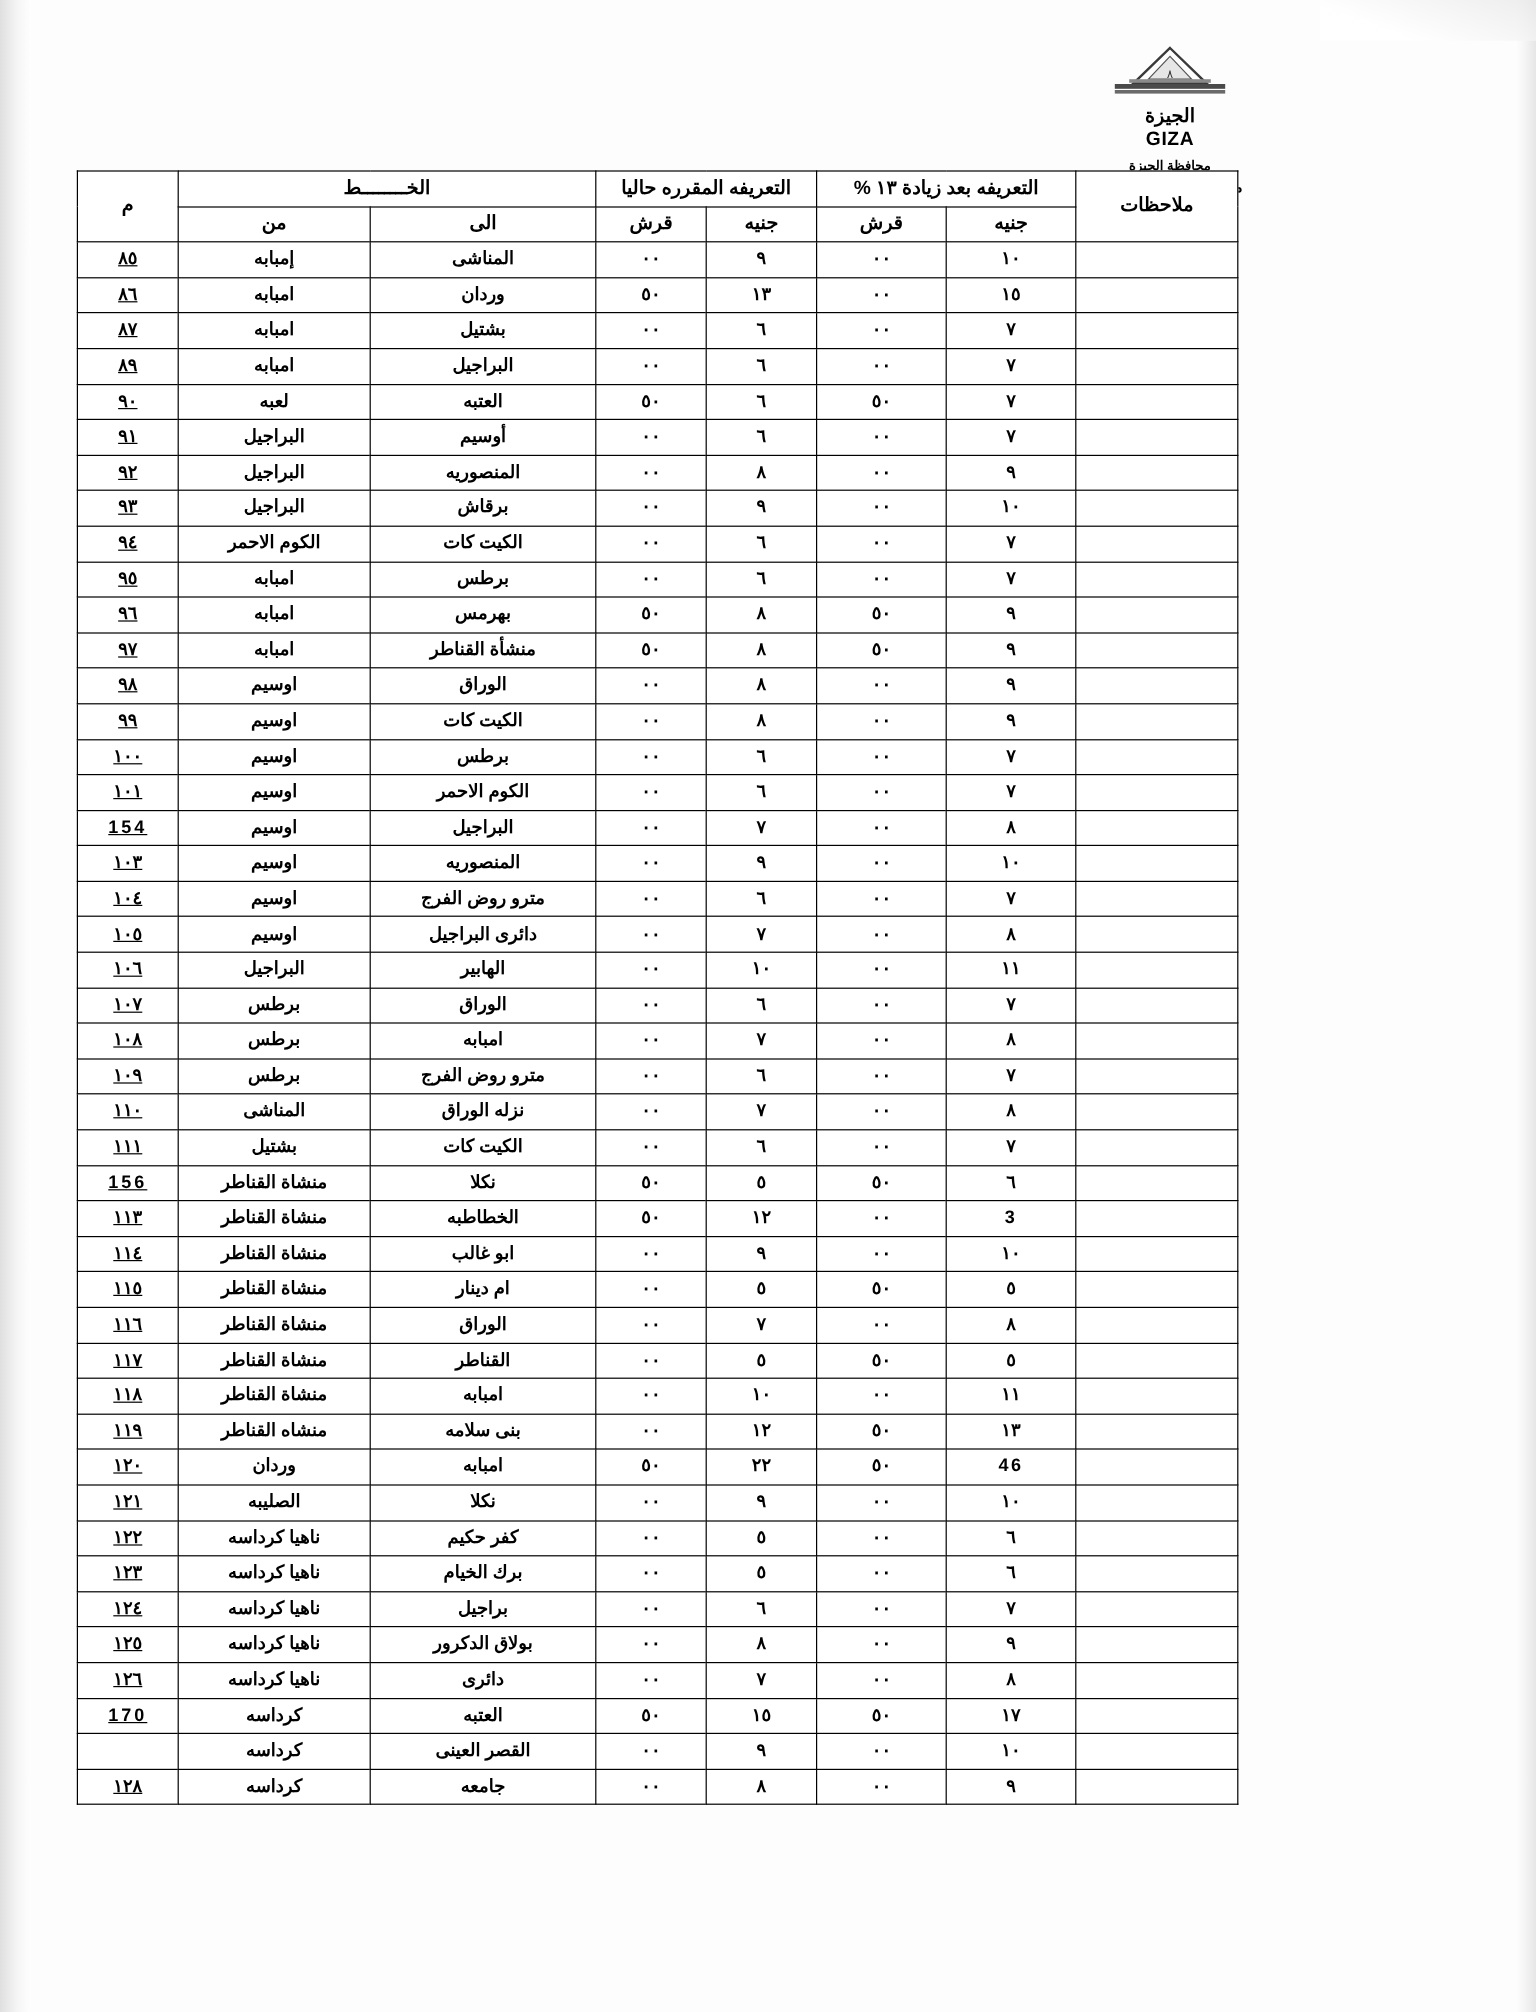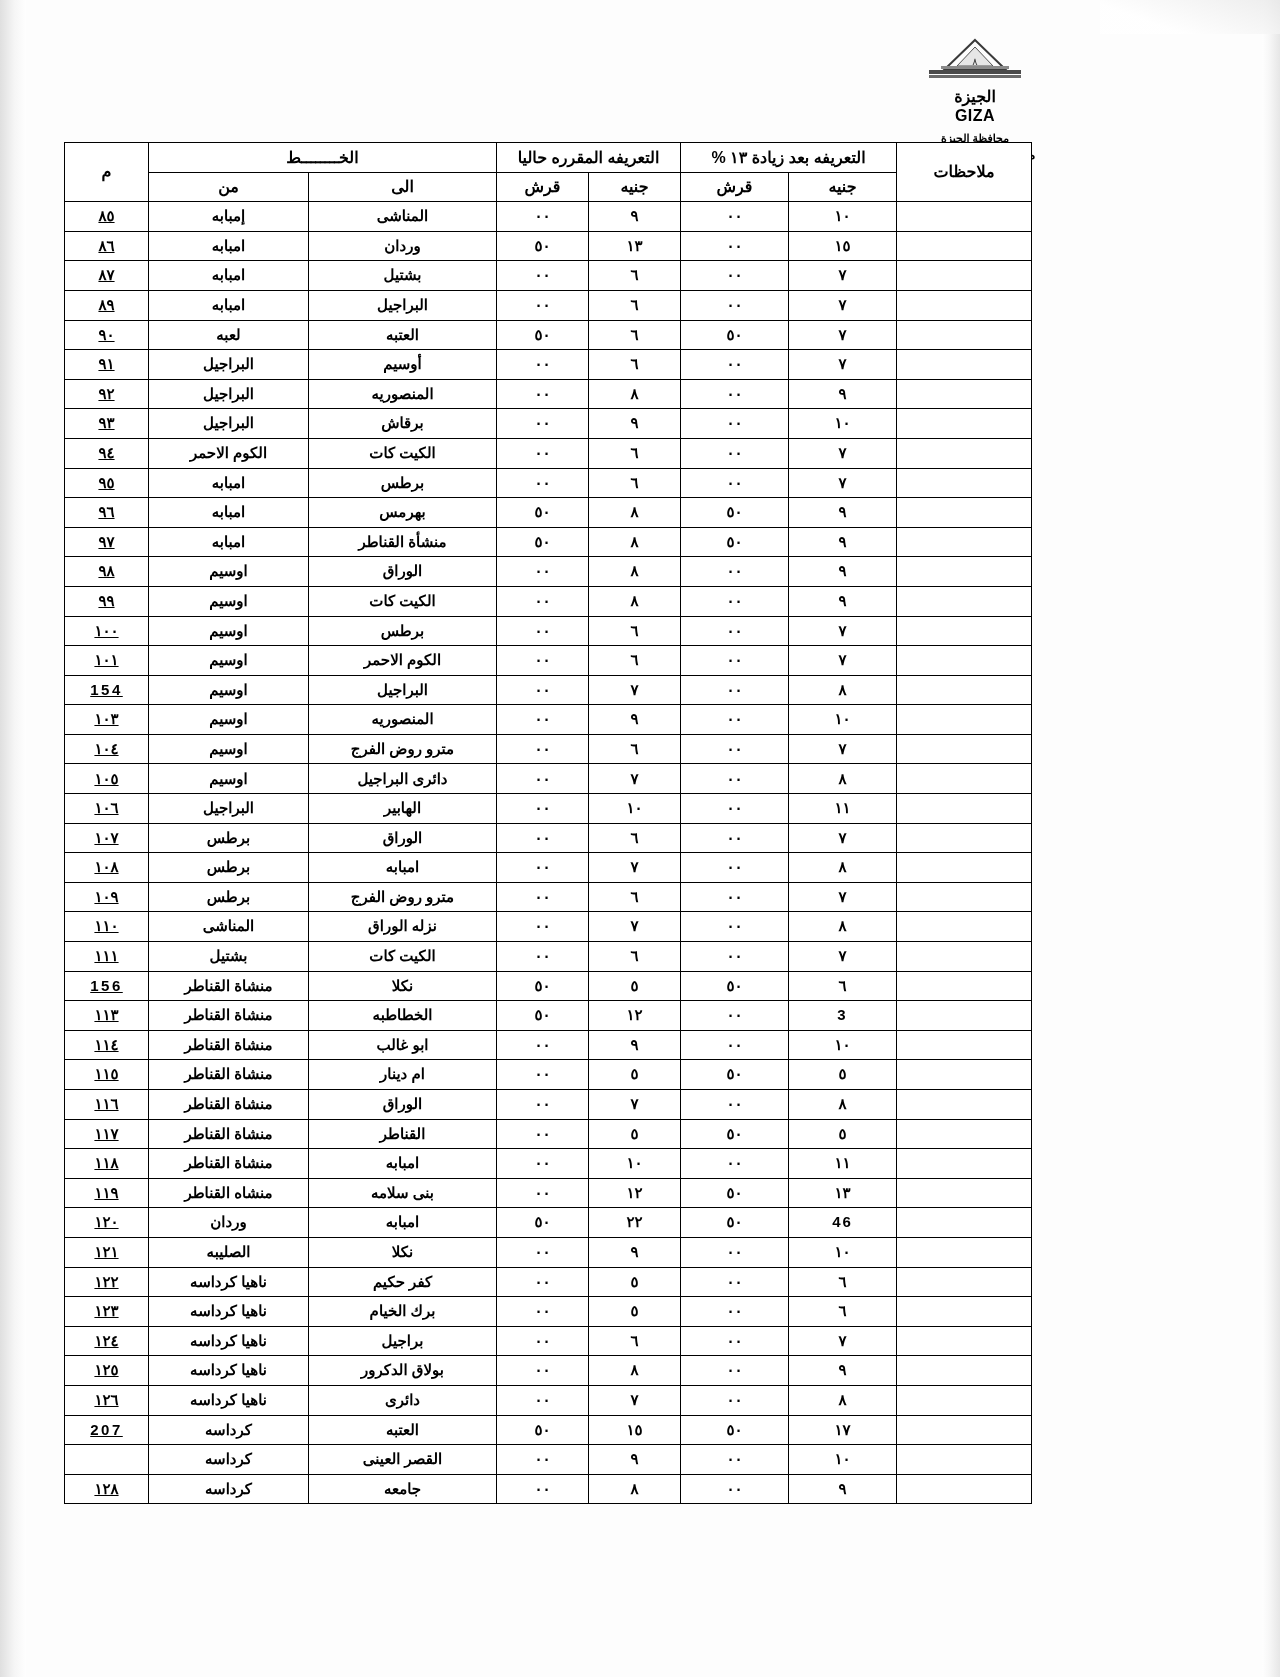--- a/index.html
+++ b/index.html
@@ -590,21 +590,21 @@
             <td class="idx">١٢٦</td>
           </tr>
           <tr>
             <td class="notes"></td>
             <td class="num">١٧</td>
             <td class="num">٥٠</td>
             <td class="num">١٥</td>
             <td class="num">٥٠</td>
             <td class="place">العتبه</td>
             <td class="place">كرداسه</td>
-            <td class="idx">207</td>
+            <td class="idx">170</td>
           </tr>
           <tr>
             <td class="notes"></td>
             <td class="num">١٠</td>
             <td class="num">٠٠</td>
             <td class="num">٩</td>
             <td class="num">٠٠</td>
             <td class="place">القصر العينى</td>
             <td class="place">كرداسه</td>
             <td class="idx"></td>

